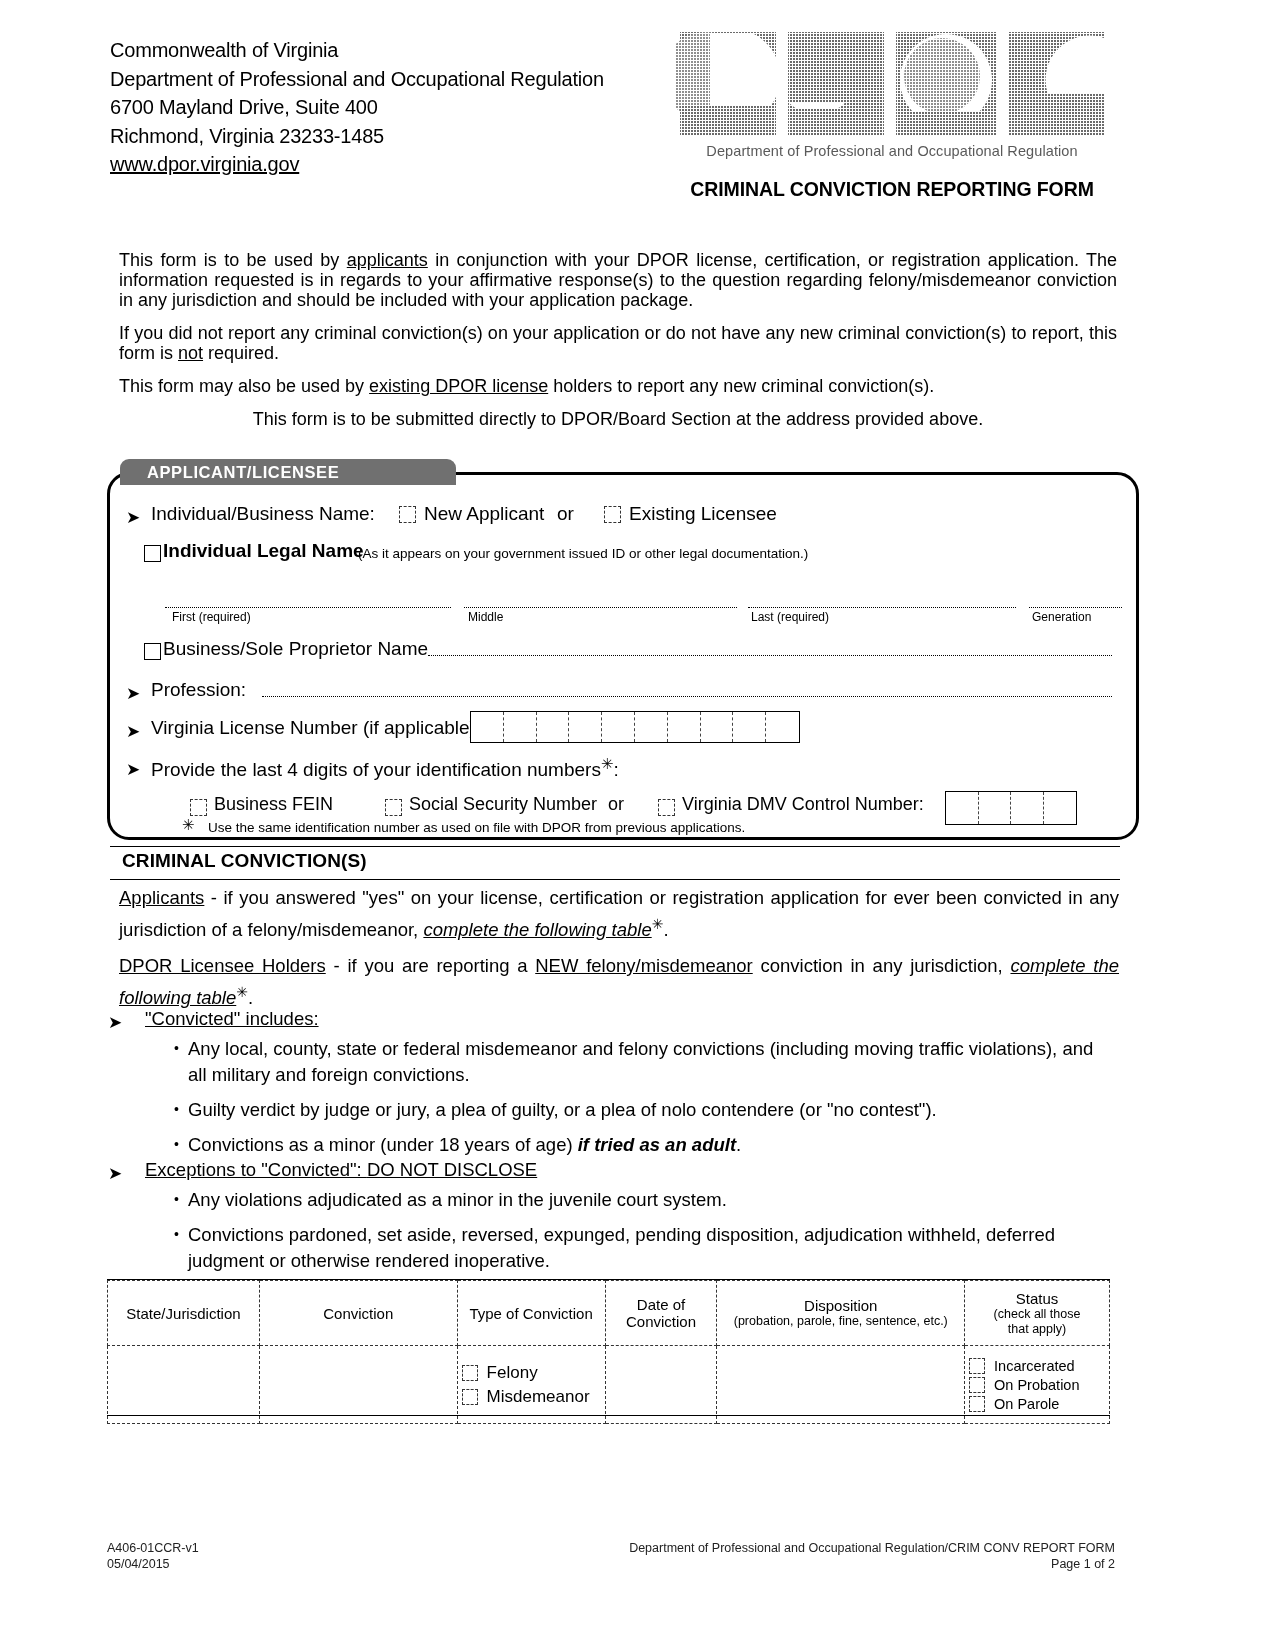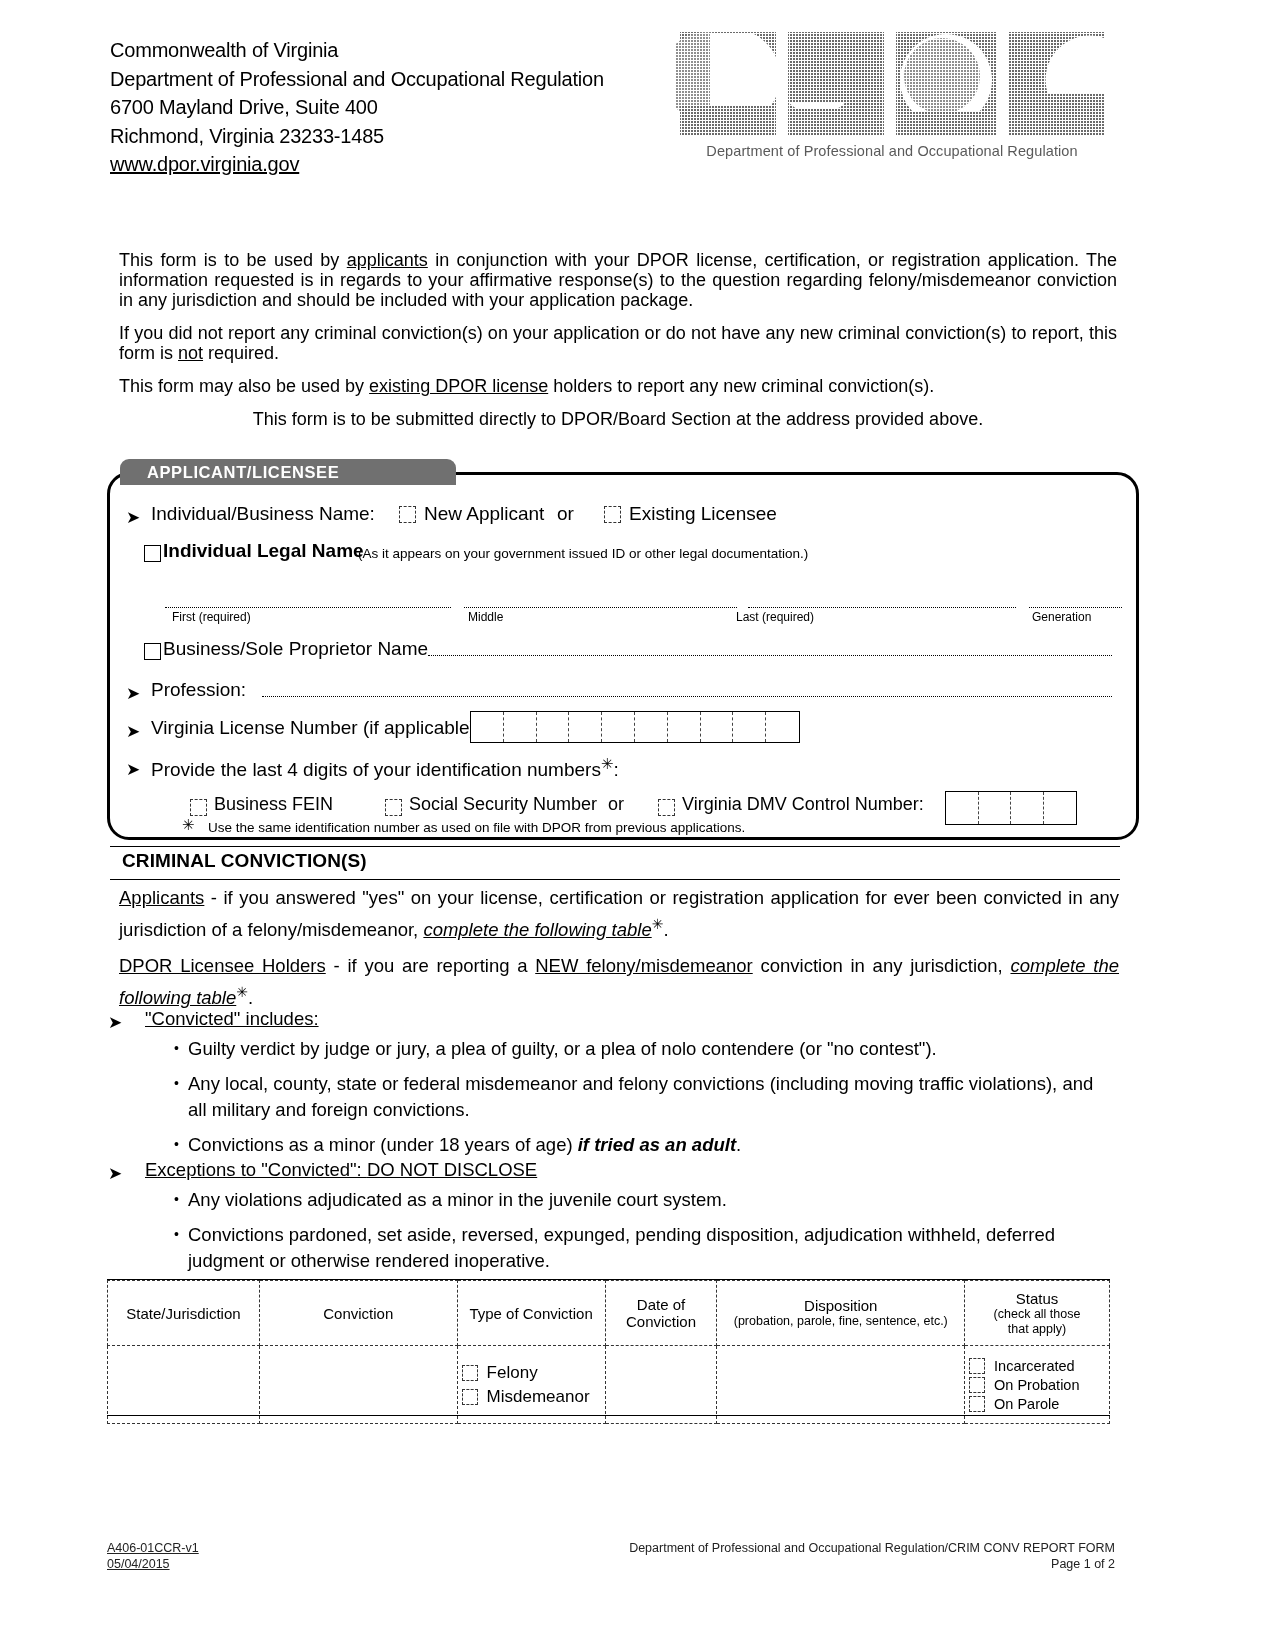--- a/index.html
+++ b/index.html
@@ -111,21 +111,21 @@
   .opt-row { display:flex; align-items:center; gap:9px; margin:4px 0; font-size:17px; }
   .opt-row .ob { width:16px; height:16px; border:1px dashed #333; flex:0 0 auto; }
   .statuscell { padding-left:14px; }
   .statuscell .opt-row { font-size:14.5px; margin:3px 0; }
 
   .tbl-outer-top { position:absolute; left:107px; top:1279px; width:1003px; border-top:1.5px solid #000; height:0; }
   .tbl-outer-bottom { position:absolute; left:107px; top:1415px; width:1003px; border-bottom:1.5px solid #000; height:0; }
 
   
   .footer { position:absolute; left:0; top:1540px; width:1275px; font-size:12.5px; color:#222; }
-  .footer-left { position:absolute; left:107px; top:0; line-height:16px;text-decoration:underline; }
+  .footer-left { position:absolute; left:107px; top:0; line-height:16px; }
   .footer-right { position:absolute; right:160px; top:0; text-align:right; line-height:16px; }
 </style>
 </head>
 <body>
 
 <div class="page">
 
   <div class="header">
     <div class="addr-block">
       <div class="addr-line">Commonwealth of Virginia</div>
@@ -169,20 +169,21 @@
           <rect x="220" y="84" width="100" height="24" fill="url(#halftone)"></rect>
         </g>
 
         <g>
           <rect x="332" y="4" width="96" height="104" fill="url(#halftone)"></rect>
           <path d="M428 10 A 44 44 0 0 0 372 66 L 428 66 Z" fill="#ffffff"></path>
           <rect x="332" y="82" width="96" height="26" fill="url(#halftone)"></rect>
         </g>
       </svg>
       <div class="logo-sub">Department of Professional and Occupational Regulation</div>
+      <div class="form-title">CRIMINAL CONVICTION REPORTING FORM</div>
     </div>
   </div>
 
   <div class="intro">
     <p class="just"><span>This form is to be used by </span><u class="ul">applicants</u><span> in conjunction with your DPOR license, certification, or registration application.  The information requested is in regards to your affirmative response(s) to the question regarding felony/misdemeanor conviction in any jurisdiction and should be included with your application package.</span></p>
     <p class="just"><span>If you did not report any criminal conviction(s) on your application or do not have any new criminal conviction(s) to report, this form is </span><u class="ul">not</u><span> required.</span></p>
     <p><span>This form may also be used by </span><b class="bu">existing DPOR license</b><span> holders to report any new criminal conviction(s).</span></p>
     <p class="center">This form is to be submitted directly to DPOR/Board Section at the address provided above.</p>
   </div>
 
@@ -203,21 +204,21 @@
       <div class="lbl" style="left:53px; top:65px;font-weight:bold;">Individual Legal Name</div>
       <div class="lbl-sm" style="left:248px; top:71px;">(As it appears on your government issued ID or other legal documentation.)</div>
 
       <div class="uline" style="left:55px; top:132px; width:286px;"></div>
       <div class="lbl-xs" style="left:62px; top:135px;">First  (required)</div>
 
       <div class="uline" style="left:354px; top:132px; width:273px;"></div>
       <div class="lbl-xs" style="left:358px; top:135px;">Middle</div>
 
       <div class="uline" style="left:638px; top:132px; width:268px;"></div>
-      <div class="lbl-xs" style="left:626px; top:135px;">Last  (required)</div>
+      <div class="lbl-xs" style="left:641px; top:135px;">Last  (required)</div>
 
       <div class="uline" style="left:919px; top:132px; width:93px;"></div>
       <div class="lbl-xs" style="left:922px; top:135px;">Generation</div>
 
       <div class="cbox solid" style="left:34px; top:168px;"></div>
       <div class="lbl" style="left:53px; top:163px;">Business/Sole Proprietor Name</div>
       <div class="uline" style="left:318px; top:180px; width:684px;"></div>
 
       <div class="arrow" style="left:16px; top:210px;">➤</div>
       <div class="lbl" style="left:41px; top:204px;">Profession:</div>
@@ -270,22 +271,22 @@
 
   <div class="cc-body">
     <p class="just"><b class="bu">Applicants</b><span> - if you answered "yes" on your license, certification or registration application for ever been convicted in any jurisdiction of a felony/misdemeanor, </span><i><u class="ul">complete the following table</u></i><span style="font-size:14px; vertical-align:super;">✳</span><span>.</span></p>
     <p class="just"><b class="bu">DPOR Licensee Holders</b><span> - if you are reporting a </span><b class="bu">NEW felony/misdemeanor</b><span> conviction in any jurisdiction, </span><i><u class="ul">complete the following table</u></i><span style="font-size:14px; vertical-align:super;">✳</span><span>.</span></p>
   </div>
 
   <div class="arrow" style="left:108px; top:1014px;">➤</div>
   <div class="bullet-head" style="left:145px; top:1008px;"><b class="bu">"Convicted" includes:</b></div>
 
   <div class="sub-bullets" style="left:172px; top:1036px; width:940px;">
+    <div class="bi">Any local, county, state or federal misdemeanor and felony convictions (including moving traffic violations), and all military and foreign convictions.</div>
     <div class="bi">Guilty verdict by judge or jury, a plea of guilty, or a plea of nolo contendere (or "no contest").</div>
-    <div class="bi">Any local, county, state or federal misdemeanor and felony convictions (including moving traffic violations), and all military and foreign convictions.</div>
     <div class="bi"><span>Convictions as a minor (under 18 years of age) </span><b><i>if tried as an adult</i></b>.</div>
   </div>
 
   <div class="arrow" style="left:108px; top:1165px;">➤</div>
   <div class="bullet-head" style="left:145px; top:1159px;"><u class="ul">Exceptions to "Convicted": </u><b class="bu">DO NOT DISCLOSE</b></div>
 
   <div class="sub-bullets" style="left:172px; top:1187px; width:940px;">
     <div class="bi">Any violations adjudicated as a minor in the juvenile court system.</div>
     <div class="bi">Convictions pardoned, set aside, reversed, expunged, pending disposition, adjudication withheld, deferred judgment or otherwise rendered inoperative.</div>
   </div>

